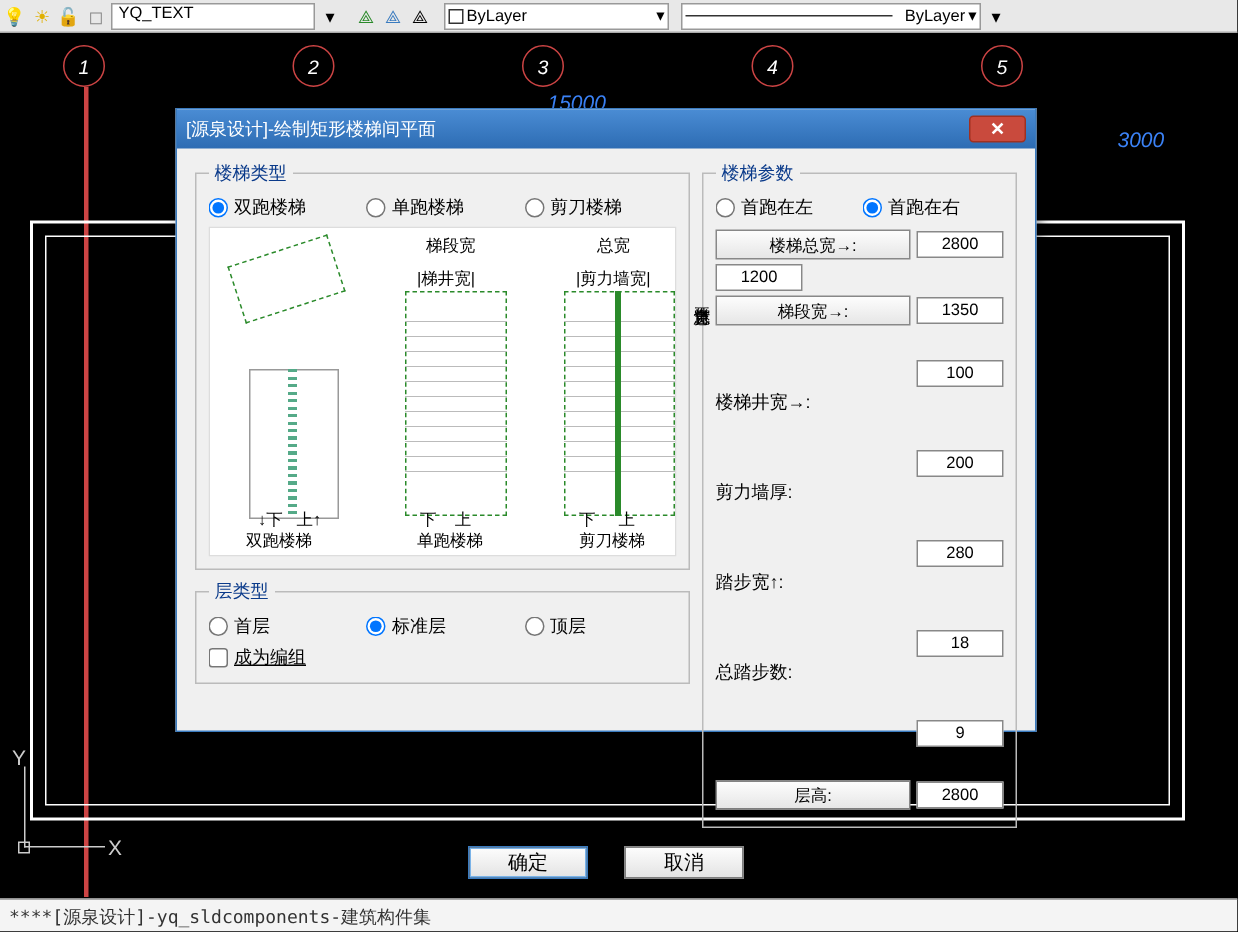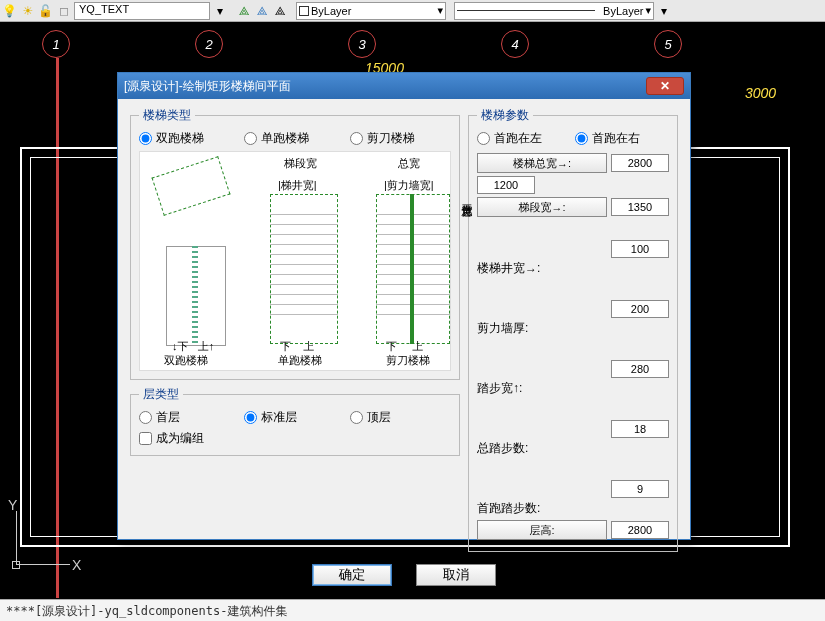--- a/index.html
+++ b/index.html
@@ -57,36 +57,36 @@
       width: 28px; height: 28px;
       border: 1px solid #cc4444;
       border-radius: 50%;
       color: #fff;
       font-style: italic;
       display: flex; align-items: center; justify-content: center;
       font-size: 13px;
     }
     .dim-text {
       position: absolute;
-      color: #fde047;
+      color: #3b82f6;
       font-size: 14px;
       font-style: italic;
     }
     .ucs {
       position: absolute;
       left: 10px; bottom: 30px;
       width: 70px; height: 70px;
     }
     .ucs-line { position: absolute; background: #ccc; }
     .ucs-label { position: absolute; color: #ccc; font-size: 14px; }
     
     .dialog {
       position: absolute;
       left: 117px; top: 72px;
-      width: 574px; height: 468px;
+      width: 574px; height: 416px;
       background: #f0f0f0;
       border: 1px solid #3a7bbf;
       box-shadow: 3px 3px 8px rgba(0,0,0,0.4);
     }
     .titlebar {
       height: 26px;
       background: linear-gradient(#4a8cd4, #2d6cb3);
       color: #fff;
       display: flex;
       align-items: center;
@@ -160,21 +160,21 @@
       white-space: nowrap;
     }
     .param-input {
       width: 58px;
       height: 18px;
       border: 1px solid #888;
       text-align: center;
       font-size: 11px;
       padding: 0 2px;
     }
-    .checkbox-row { display: flex; align-items: center; gap: 4px; margin-top: 4px;}
+    .checkbox-row { display: flex; align-items: center; gap: 4px; margin-top: 4px; text-decoration: underline;}
     .full-width-btn {
       grid-column: 1 / 3;
       height: 22px;
       background: linear-gradient(#fdfdfd,#e3e3e3);
       border: 1px solid #999;
       margin-top: 4px;
       text-align: center;
       line-height: 20px;
     }
     .dialog-buttons {

